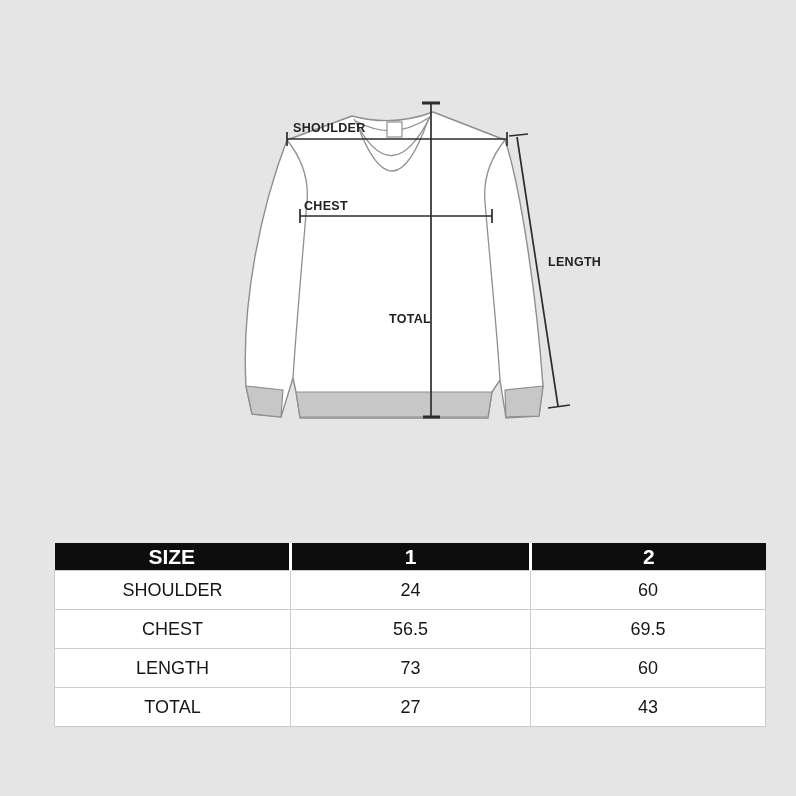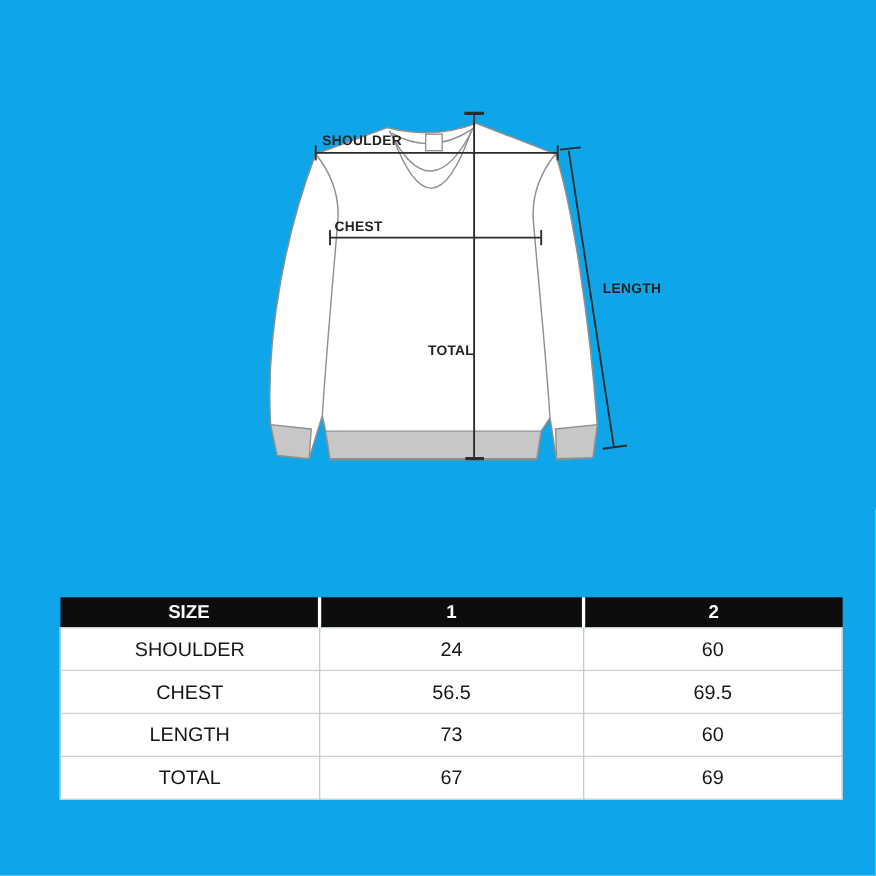--- a/index.html
+++ b/index.html
@@ -1,37 +1,37 @@
 <!DOCTYPE html>
 <html><head>
 <meta charset="utf-8">
 <style>
   html,body{margin:0;padding:0;background:#ffffff;}
   body{width:796px;height:796px;position:relative;overflow:hidden;
        font-family:"Liberation Sans",sans-serif;color:#1a1a1a;}
-  .canvas{position:absolute;left:0;top:0;width:796px;height:796px;background:#0ea5e9;}
+  .canvas{position:absolute;left:0;top:0;width:796px;height:796px;background:#e5e5e5;}
 
   svg.diagram{position:absolute;left:0;top:0;width:796px;height:796px;}
 
   .garment-outline{fill:#ffffff;stroke:#8f8f8f;stroke-width:1.4;stroke-linejoin:round;}
   .seam{fill:none;stroke:#8f8f8f;stroke-width:1.3;}
   .rib{fill:#c7c7c7;stroke:#8f8f8f;stroke-width:1.2;stroke-linejoin:round;}
   .tag{fill:#ffffff;stroke:#8f8f8f;stroke-width:1.2;}
   .measure{stroke:#2d2d2d;stroke-width:1.7;fill:none;}
   .measure-thick{stroke:#2d2d2d;stroke-width:3;fill:none;}
   .measure-label{font-family:"Liberation Sans",sans-serif;font-size:12.5px;
                  font-weight:700;fill:#222222;letter-spacing:.3px;}
 
   table.size-table{position:absolute;left:54px;top:543px;width:711px;
                    border-collapse:collapse;table-layout:fixed;
                    font-family:"Liberation Sans",sans-serif;}
   table.size-table col.c1{width:236px;}
   table.size-table col.c2{width:240px;}
   table.size-table col.c3{width:235px;}
-  table.size-table th{background:#0d0d0d;color:#ffffff;font-size:17px;font-weight:700;
+  table.size-table th{background:#0d0d0d;color:#ffffff;font-size:21px;font-weight:700;
                       height:27px;padding:0;vertical-align:middle;
                       border:0;}
   table.size-table th + th{border-left:3px solid #ffffff;}
   table.size-table td{border:1px solid #cccccc;background:#ffffff;color:#161616;
                       font-size:18px;font-weight:400;height:38px;padding:0;
                       text-align:center;vertical-align:middle;}
 </style>
 </head>
 <body>
 
@@ -101,18 +101,18 @@
         <td>56.5</td>
         <td>69.5</td>
       </tr>
       <tr>
         <td>LENGTH</td>
         <td>73</td>
         <td>60</td>
       </tr>
       <tr>
         <td>TOTAL</td>
-        <td>67</td>
-        <td>69</td>
+        <td>27</td>
+        <td>43</td>
       </tr>
     </tbody>
   </table>
 </div>
 
 </body></html>

